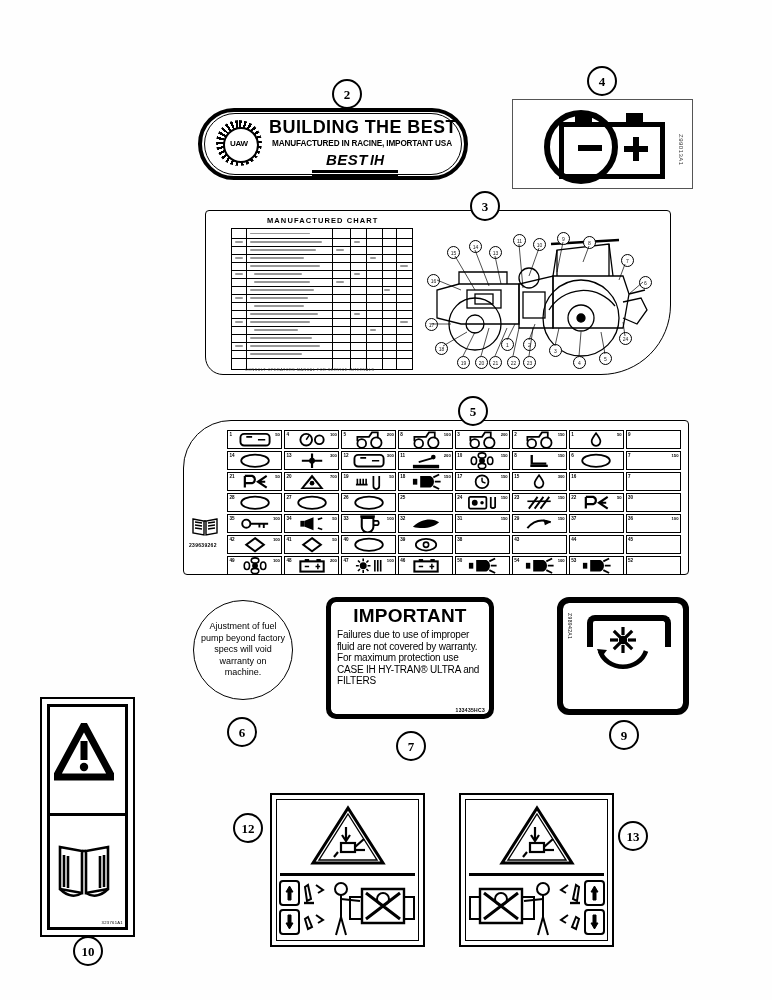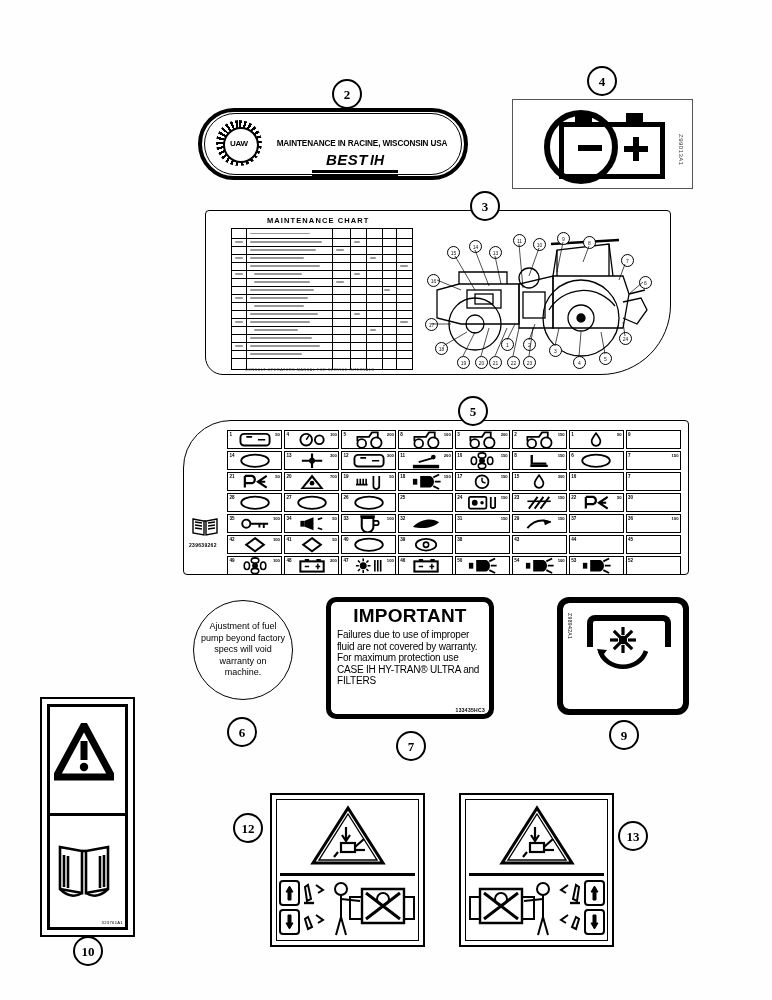--- a/index.html
+++ b/index.html
@@ -187,21 +187,22 @@
 <body>
 
 <div class="page nosel">
 
   <div id="badge2">
     <div class="badge-outer"></div>
     <div class="badge-inner"></div>
     <div class="uaw-wheel">
       <span class="uaw-txt">UAW</span>
     </div>
-    <div class="badge-t2">MAINTENANCE IN RACINE, WISCONSIN USA</div>
+    <div class="badge-t1">BUILDING THE BEST</div>
+    <div class="badge-t2">MANUFACTURED IN RACINE, IMPORTANT USA</div>
     <div class="case-logo">
       <span class="case-word">BEST</span><span class="ih-mark">IH</span>
       <div class="case-ul"></div>
       <div class="case-ul2"></div>
     </div>
   </div>
 
   <div id="bat4">
     <div class="bat-body">
       <div class="bat-post l"></div>
@@ -209,21 +210,21 @@
       <div class="bat-minus"></div>
       <div class="bat-plusv"></div>
       <div class="bat-plush"></div>
     </div>
     <div class="bat-circle"></div>
     <div class="bat-pn">Z99013A1</div>
   </div>
 
   <div id="maint3">
     <div class="mc-shape"></div>
-    <div class="mc-title">MAINTENANCE CHART</div>
+    <div class="mc-title">MANUFACTURED CHART</div>
 
     <div class="mc-table">
 
       <div class="mc-row" style="top:9px"></div>
         <div class="mc-row" style="top:17px"></div>
       <div class="mc-row" style="top:25px"></div>
         <div class="mc-row" style="top:33px"></div>
       <div class="mc-row" style="top:41px"></div>
         <div class="mc-row" style="top:49px"></div>
       <div class="mc-row" style="top:57px"></div>

